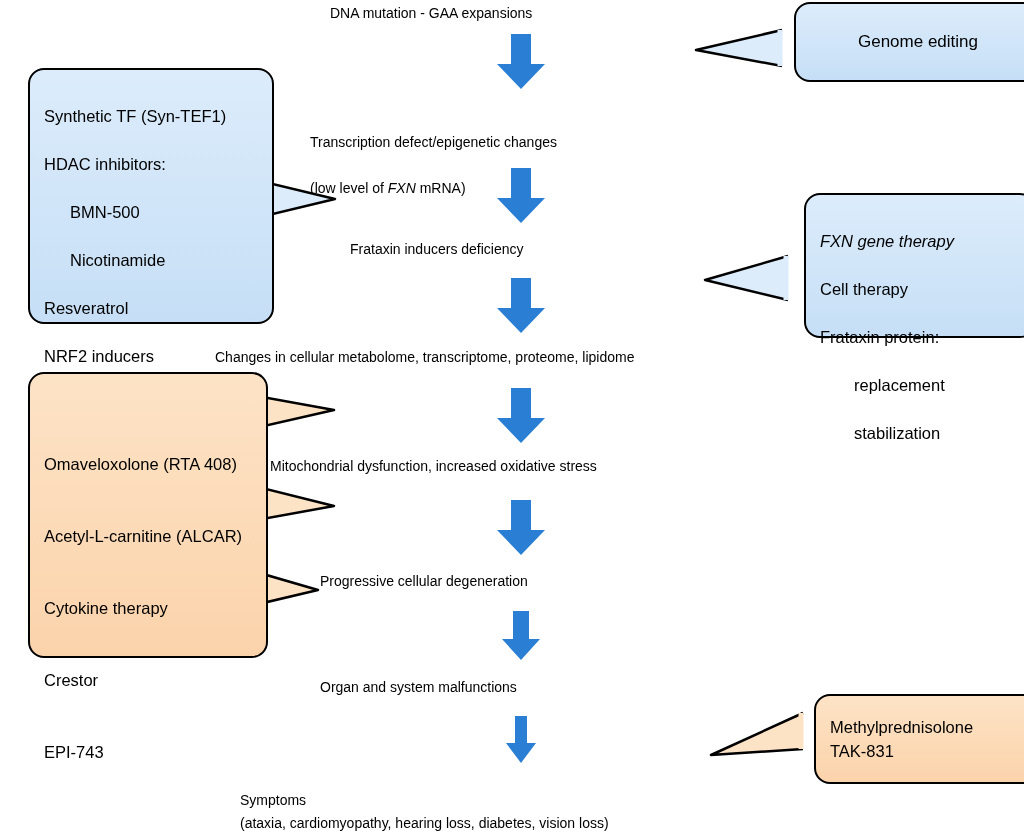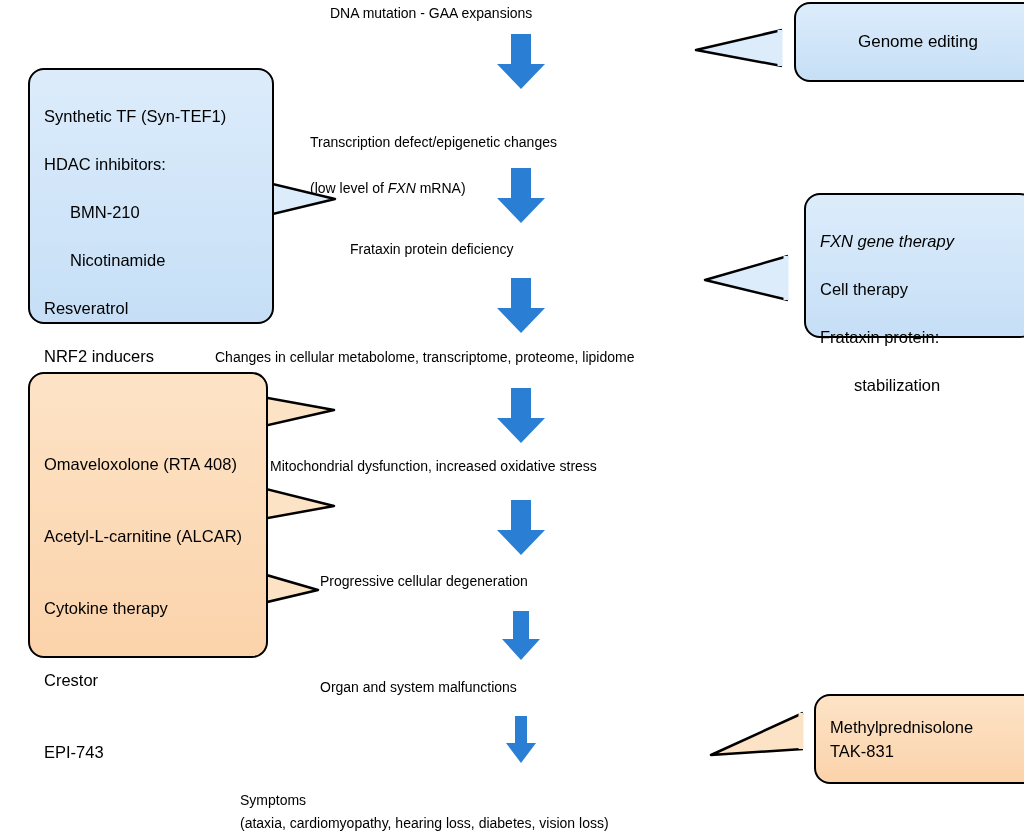--- a/index.html
+++ b/index.html
@@ -56,21 +56,21 @@
 
 <div id="canvas">
 
   <div class="node" style="left:330px; top:2px; width:380px;">DNA mutation - GAA expansions</div>
 
   <div class="node" style="left:310px; top:108px; width:420px;">
     <span>Transcription defect/epigenetic changes</span><br>
     <span>(low level of <i>FXN</i> mRNA)</span>
   </div>
 
-  <div class="node" style="left:350px; top:238px; width:340px;">Frataxin protein deficiency</div>
+  <div class="node" style="left:350px; top:238px; width:340px;">Frataxin inducers deficiency</div>
 
   <div class="node" style="left:215px; top:346px; width:610px;">Changes in cellular metabolome, transcriptome, proteome, lipidome</div>
 
   <div class="node" style="left:270px; top:455px; width:500px;">Mitochondrial dysfunction, increased oxidative stress</div>
 
   <div class="node" style="left:320px; top:570px; width:400px;">Progressive cellular degeneration</div>
 
   <div class="node" style="left:240px; top:789px; width:560px;">Symptoms
 (ataxia, cardiomyopathy, hearing loss, diabetes, vision loss)</div>
 
@@ -131,32 +131,33 @@
     <line x1="96" y1="8" x2="96" y2="44" stroke="#fde3c6" stroke-width="5"></line>
   </svg>
 
   <div class="callout blue" style="left:772px; top:2px; width:248px; height:80px; display:flex; align-items:center; justify-content:center;">
     <span style="font-size:17px;">Genome editing</span>
   </div>
 
   <div class="callout blue" style="left:6px; top:68px; width:246px; height:256px;">
     <div>Synthetic TF (Syn-TEF1)</div>
     <div>HDAC inhibitors:</div>
-    <div><span class="ind1">BMN-210</span></div>
+    <div><span class="ind1">BMN-500</span></div>
     <div><span class="ind1">Nicotinamide</span></div>
     <div>Resveratrol</div>
     <div>NRF2 inducers</div>
     <div>Interferon (IF) gamma</div>
     <div>Erythropoietin mimetics</div>
   </div>
 
   <div class="callout blue" style="left:782px; top:193px; width:232px; height:145px;">
     <div><i>FXN gene therapy</i></div>
     <div>Cell therapy</div>
     <div>Frataxin protein:</div>
+    <div><span class="ind2">replacement</span></div>
     <div><span class="ind2">stabilization</span></div>
   </div>
 
   <div class="callout orange" style="left:6px; top:372px; width:240px; height:286px; padding-top:36px; line-height:36px;">
     <div>Omaveloxolone (RTA 408)</div>
     <div>Acetyl-L-carnitine (ALCAR)</div>
     <div>Cytokine therapy</div>
     <div>Crestor</div>
     <div>EPI-743</div>
     

